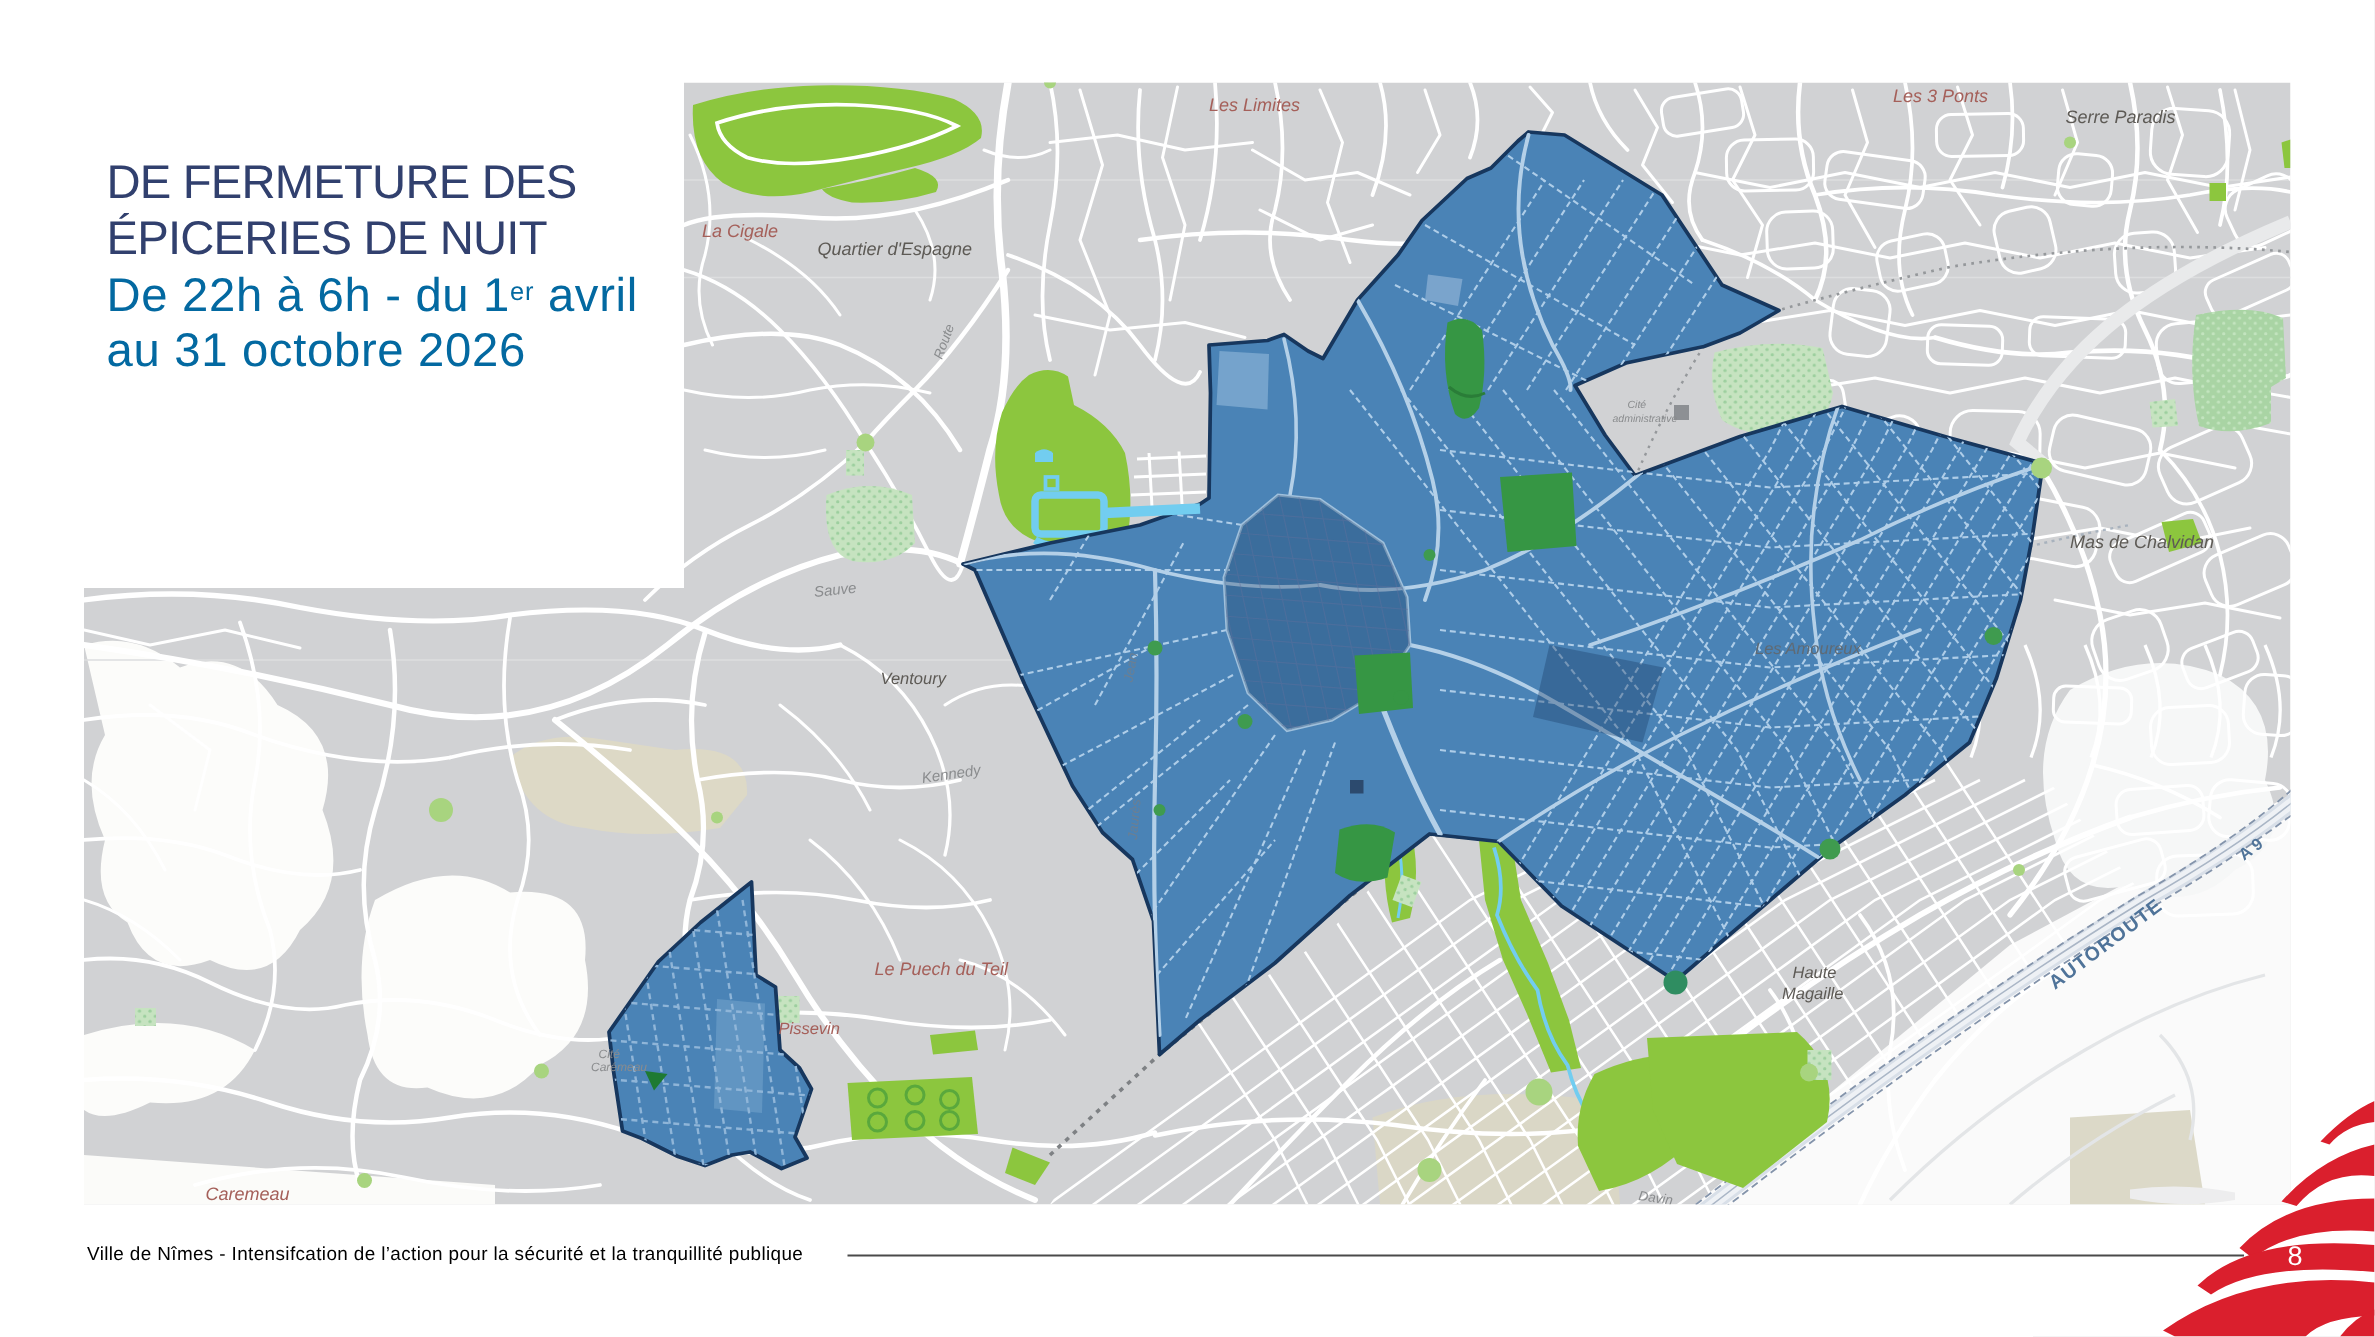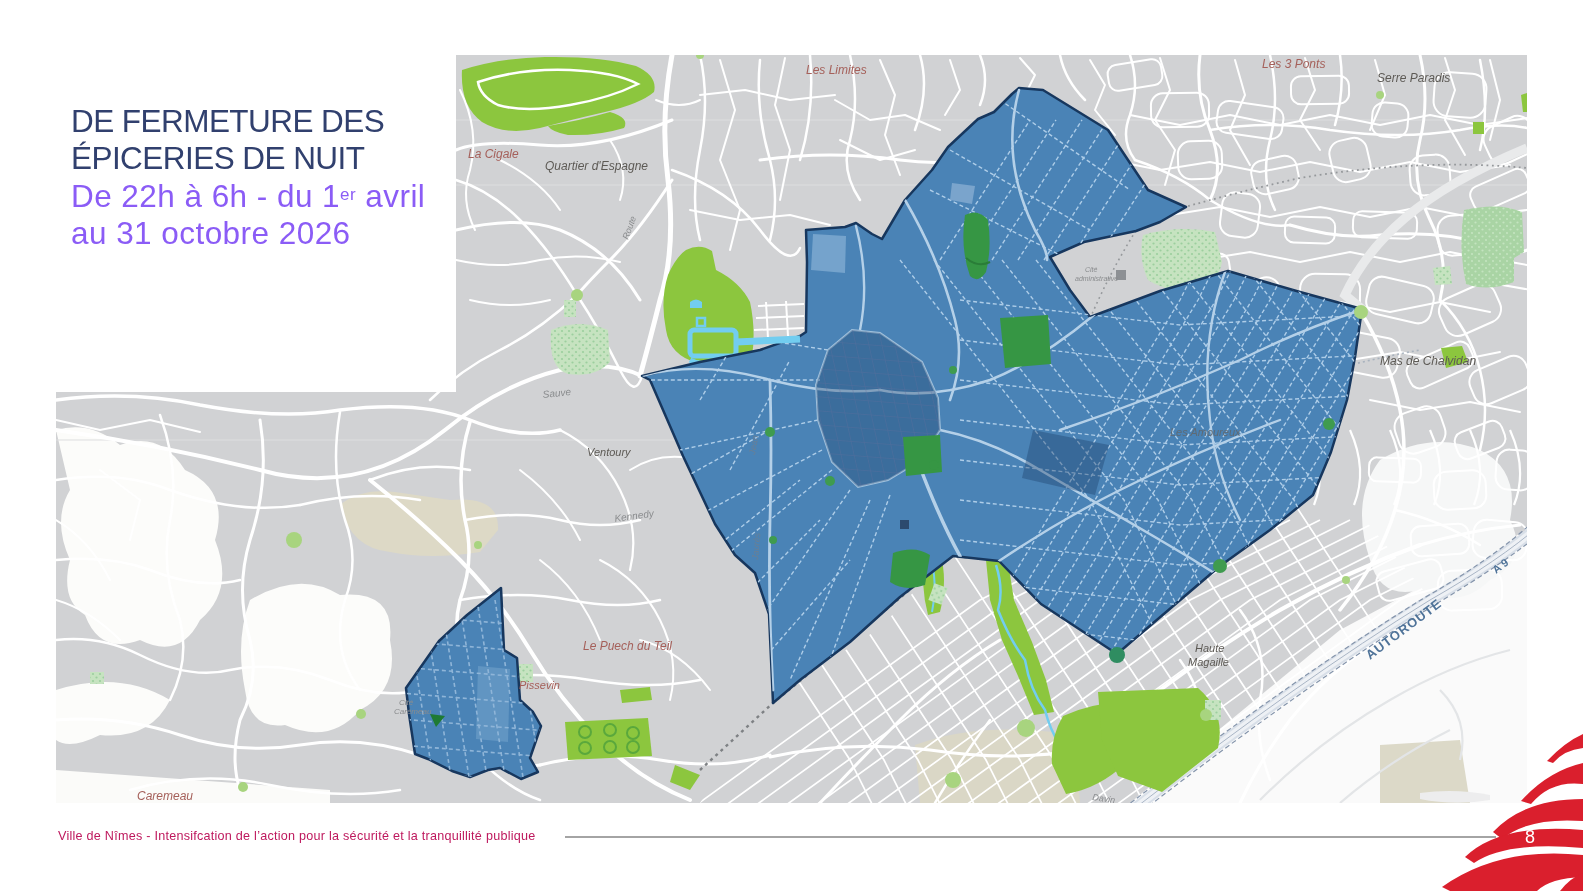--- a/index.html
+++ b/index.html
@@ -1,21 +1,21 @@
 <!DOCTYPE html>
 <html lang="fr"><head><meta charset="utf-8">
 <title>Plan des zones</title>
 <style>
 html,body{margin:0;padding:0;width:1583px;height:891px;background:#ffffff;overflow:hidden;}
 body{position:relative;font-family:"Liberation Sans",sans-serif;}
 .title{position:absolute;left:71px;top:65px;width:430px;font-size:31.5px;line-height:37.5px;color:#31406e;letter-spacing:-0.55px;}
 .title b{font-weight:700;}
-.blue{color:#8b5cf6;letter-spacing:0.45px;}
+.blue{color:#0369a1;letter-spacing:0.45px;}
 sup{font-size:17px;line-height:0;position:relative;top:-0.38em;vertical-align:baseline;}
-.footer{position:absolute;left:58px;top:829px;font-size:12.6px;color:#be185d;letter-spacing:0.25px;}
+.footer{position:absolute;left:58px;top:829px;font-size:12.6px;color:#000000;letter-spacing:0.25px;}
 </style></head>
 <body>
 
 <svg width="1583" height="891" viewBox="0 0 1583 891" xmlns="http://www.w3.org/2000/svg" style="position:absolute;left:0;top:0">
 <defs>
 <clipPath id="mapclip">
         <path d="M56,55 H1527 V803 H56 Z"></path>
       </clipPath>
 <clipPath id="zoneclip">
         <polygon points="773,703 769,614 755,573 735,555 715,524 683,456 650,380 642,376 700,362 760,350 800,336 806,332 807,262 806,230 845,227 856,223 872,234 882,239 905,200 932,170 948,147 978,119 994,112 1012,94 1019,88 1043,90 1108,130 1148,190 1186,207 1160,222 1136,231 1084,242 1050,257 1070,290 1090,317 1160,291 1228,271 1300,292 1362,309 1355,357 1347,400 1331,452 1313,495 1270,530 1220,566 1117,654 1041,604 999,561 953,556 900,597 850,642 800,680"></polygon>

